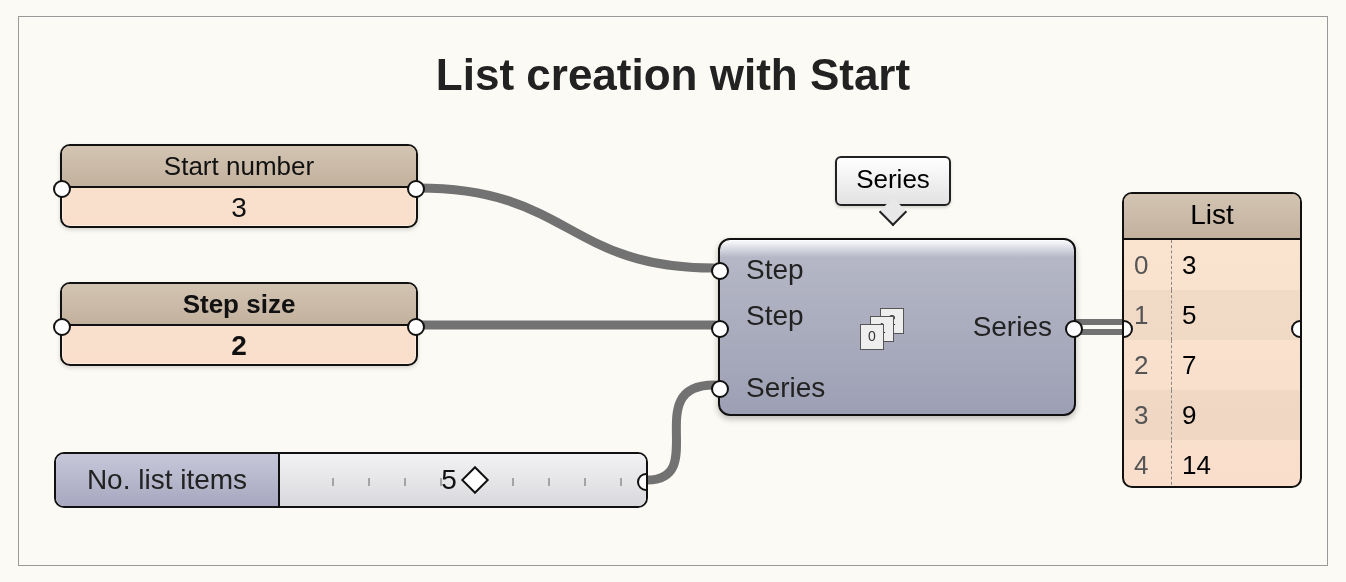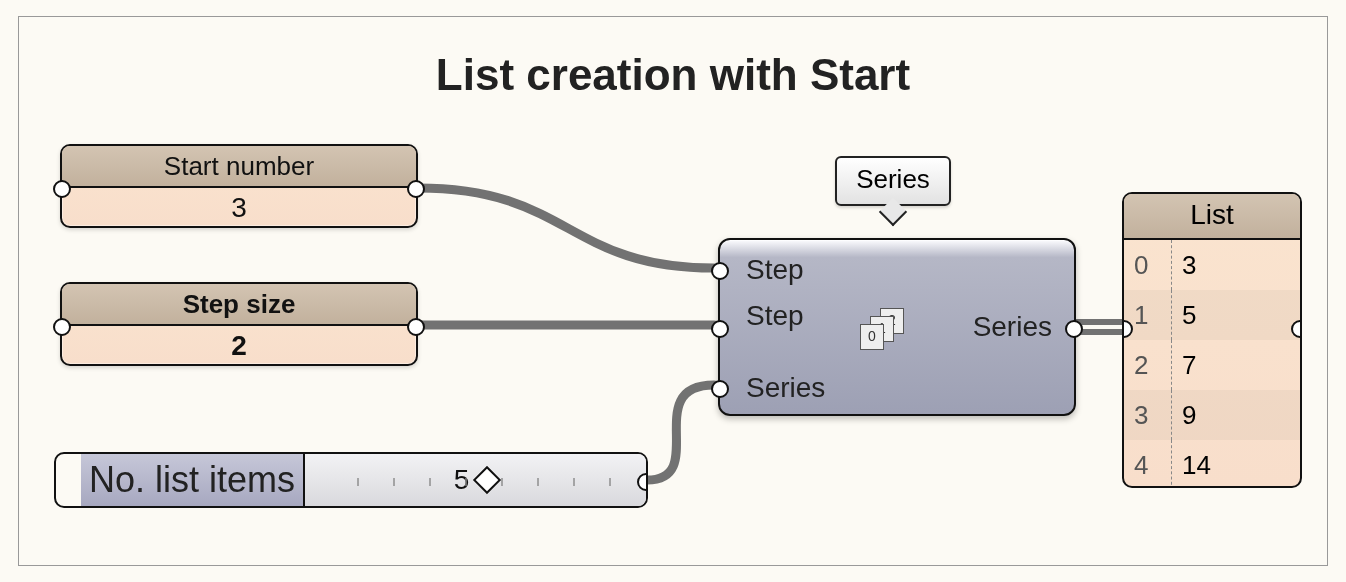--- a/index.html
+++ b/index.html
@@ -65,24 +65,23 @@
   .slider-node {
     width: 594px; height: 56px;
     border-radius: 10px;
     display: flex;
     overflow: hidden;
   }
   .slider-node .lbl {
     width: 222px;
     background: linear-gradient(#c6c7d8, #a7a8c0);
     border-right: 2px solid #111;
-    font-size: 36px; text-align: center;
+    font-size: 28px; text-align: center;
     display:flex; align-items:center; justify-content:center;
     color: #222;
-    margin-left: 25px;
   }
   .slider-node .track {
     flex: 1;
     background: linear-gradient(#f2f2f4, #d9d9dd);
     position: relative;
     display:flex; align-items:center; justify-content:center;
     font-size: 28px;
     color: #111;
   }
   .slider-node .track::before {

